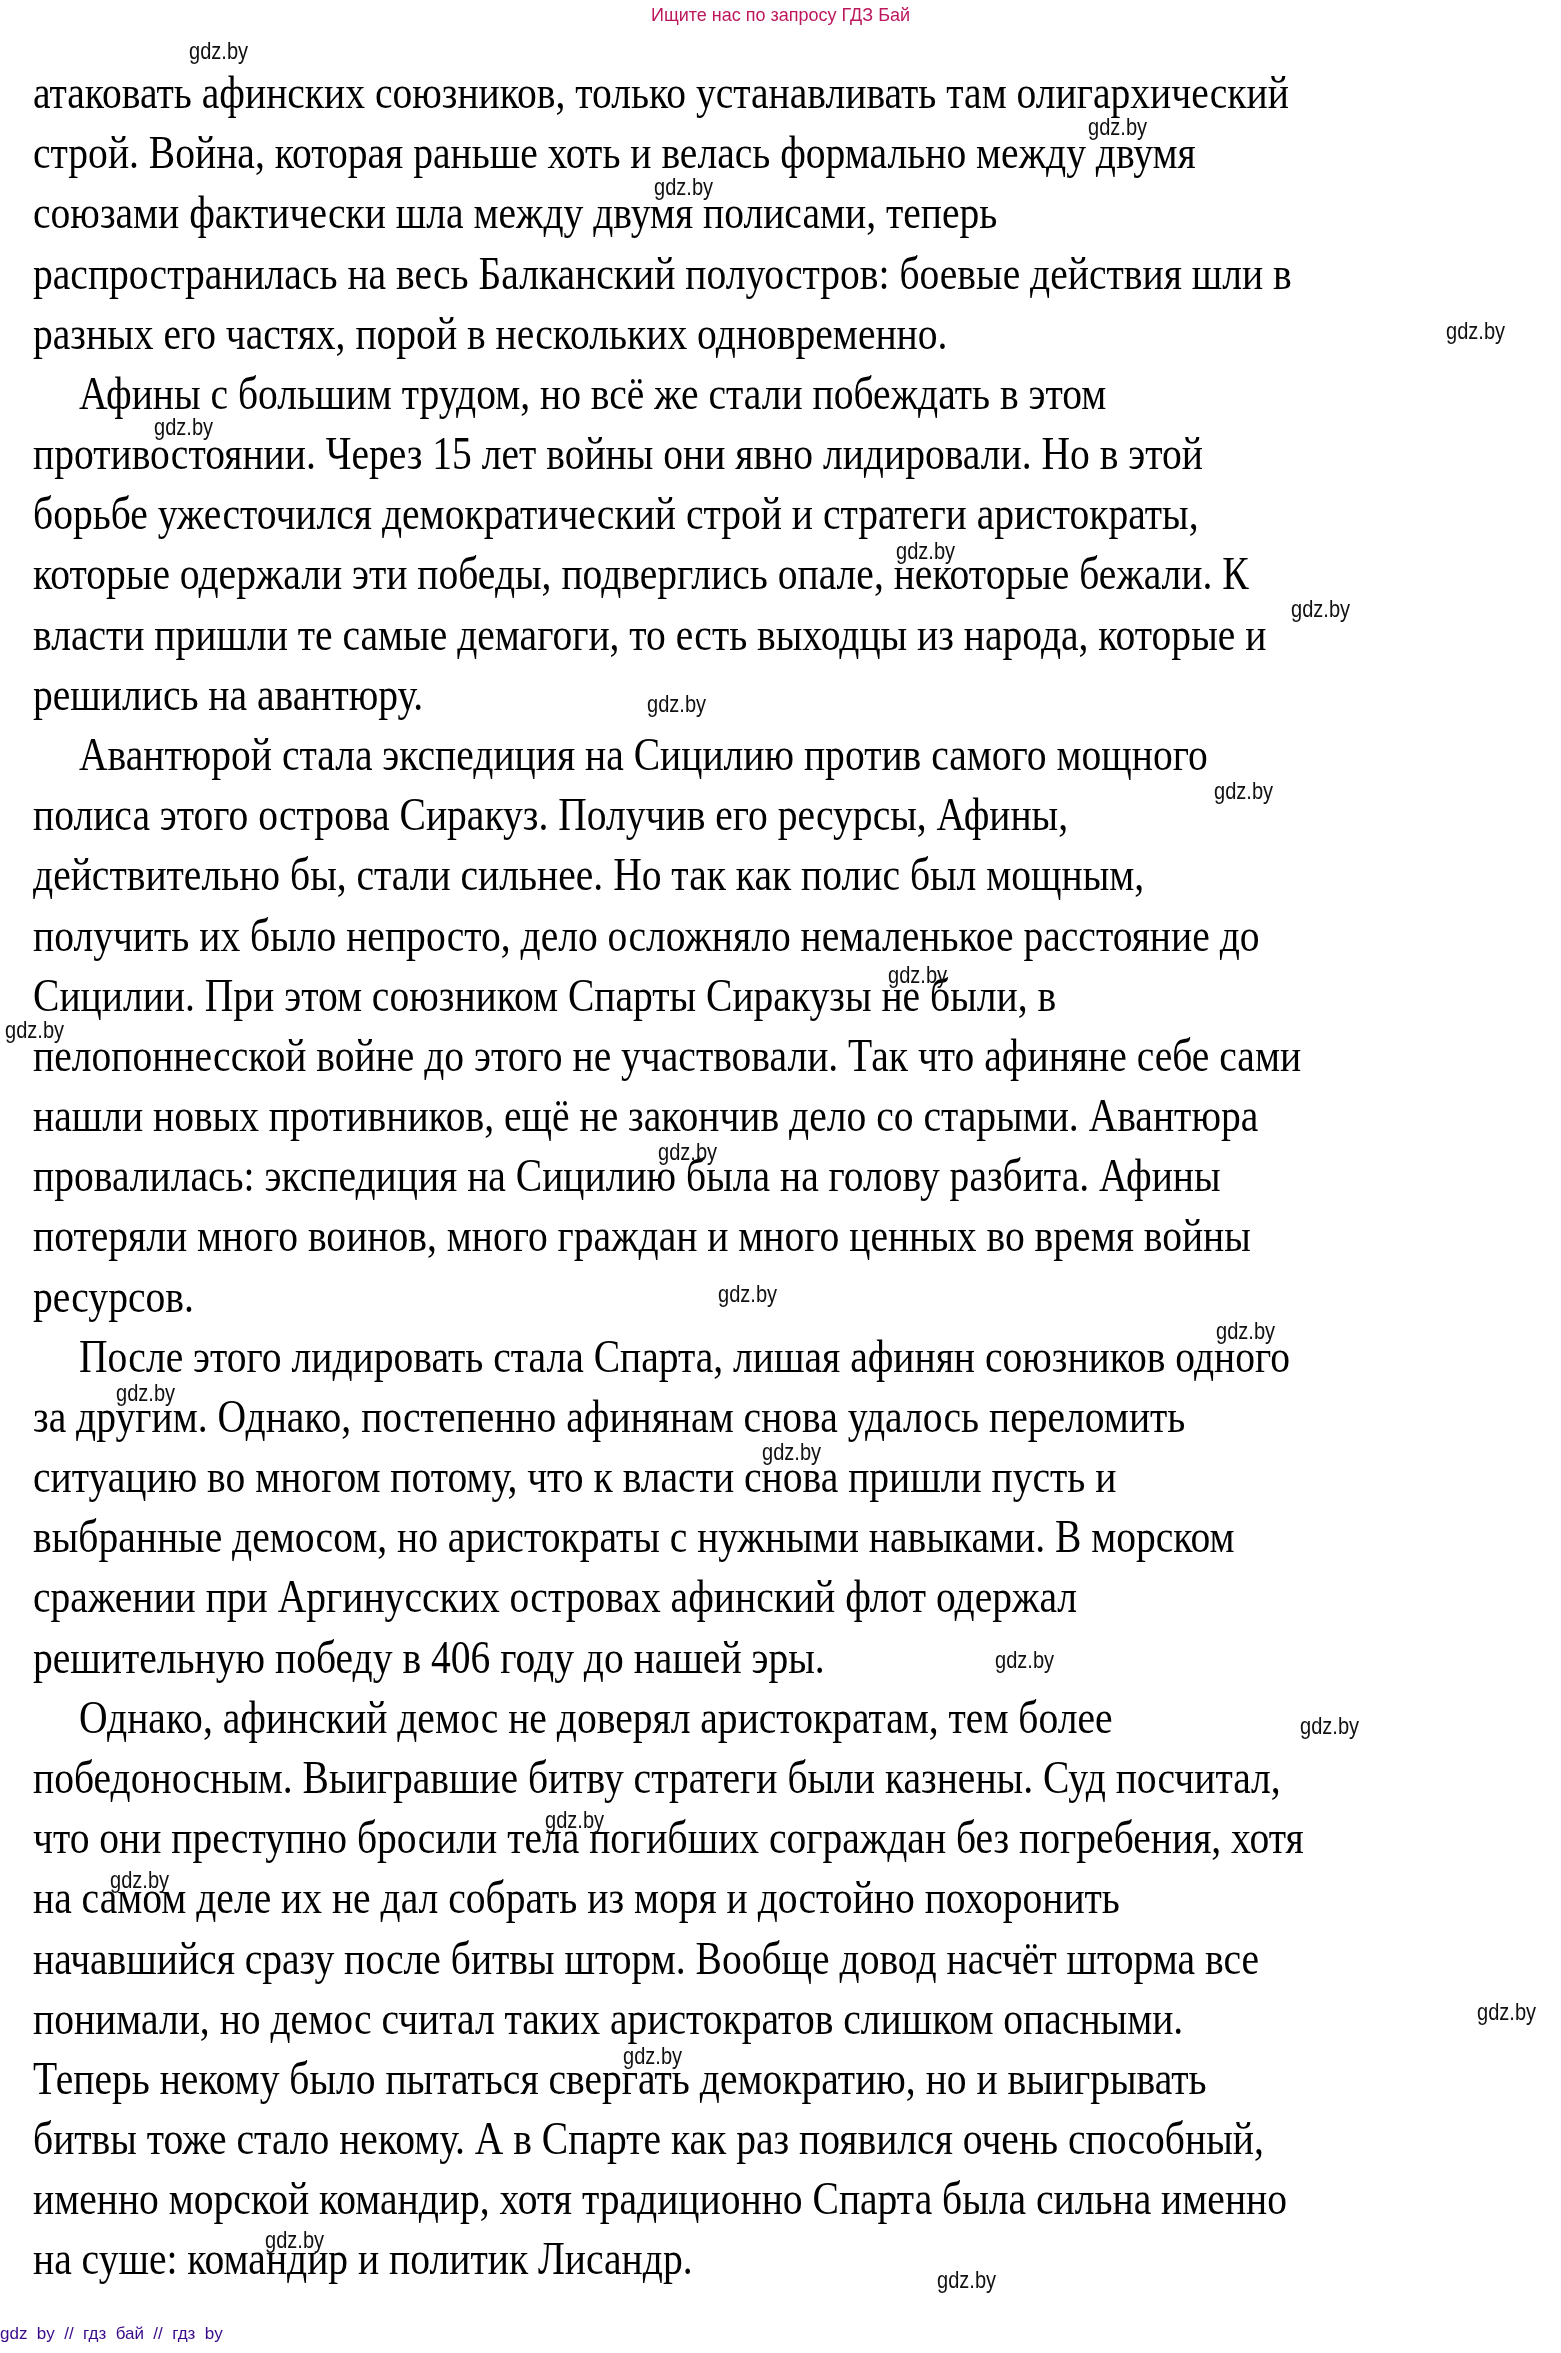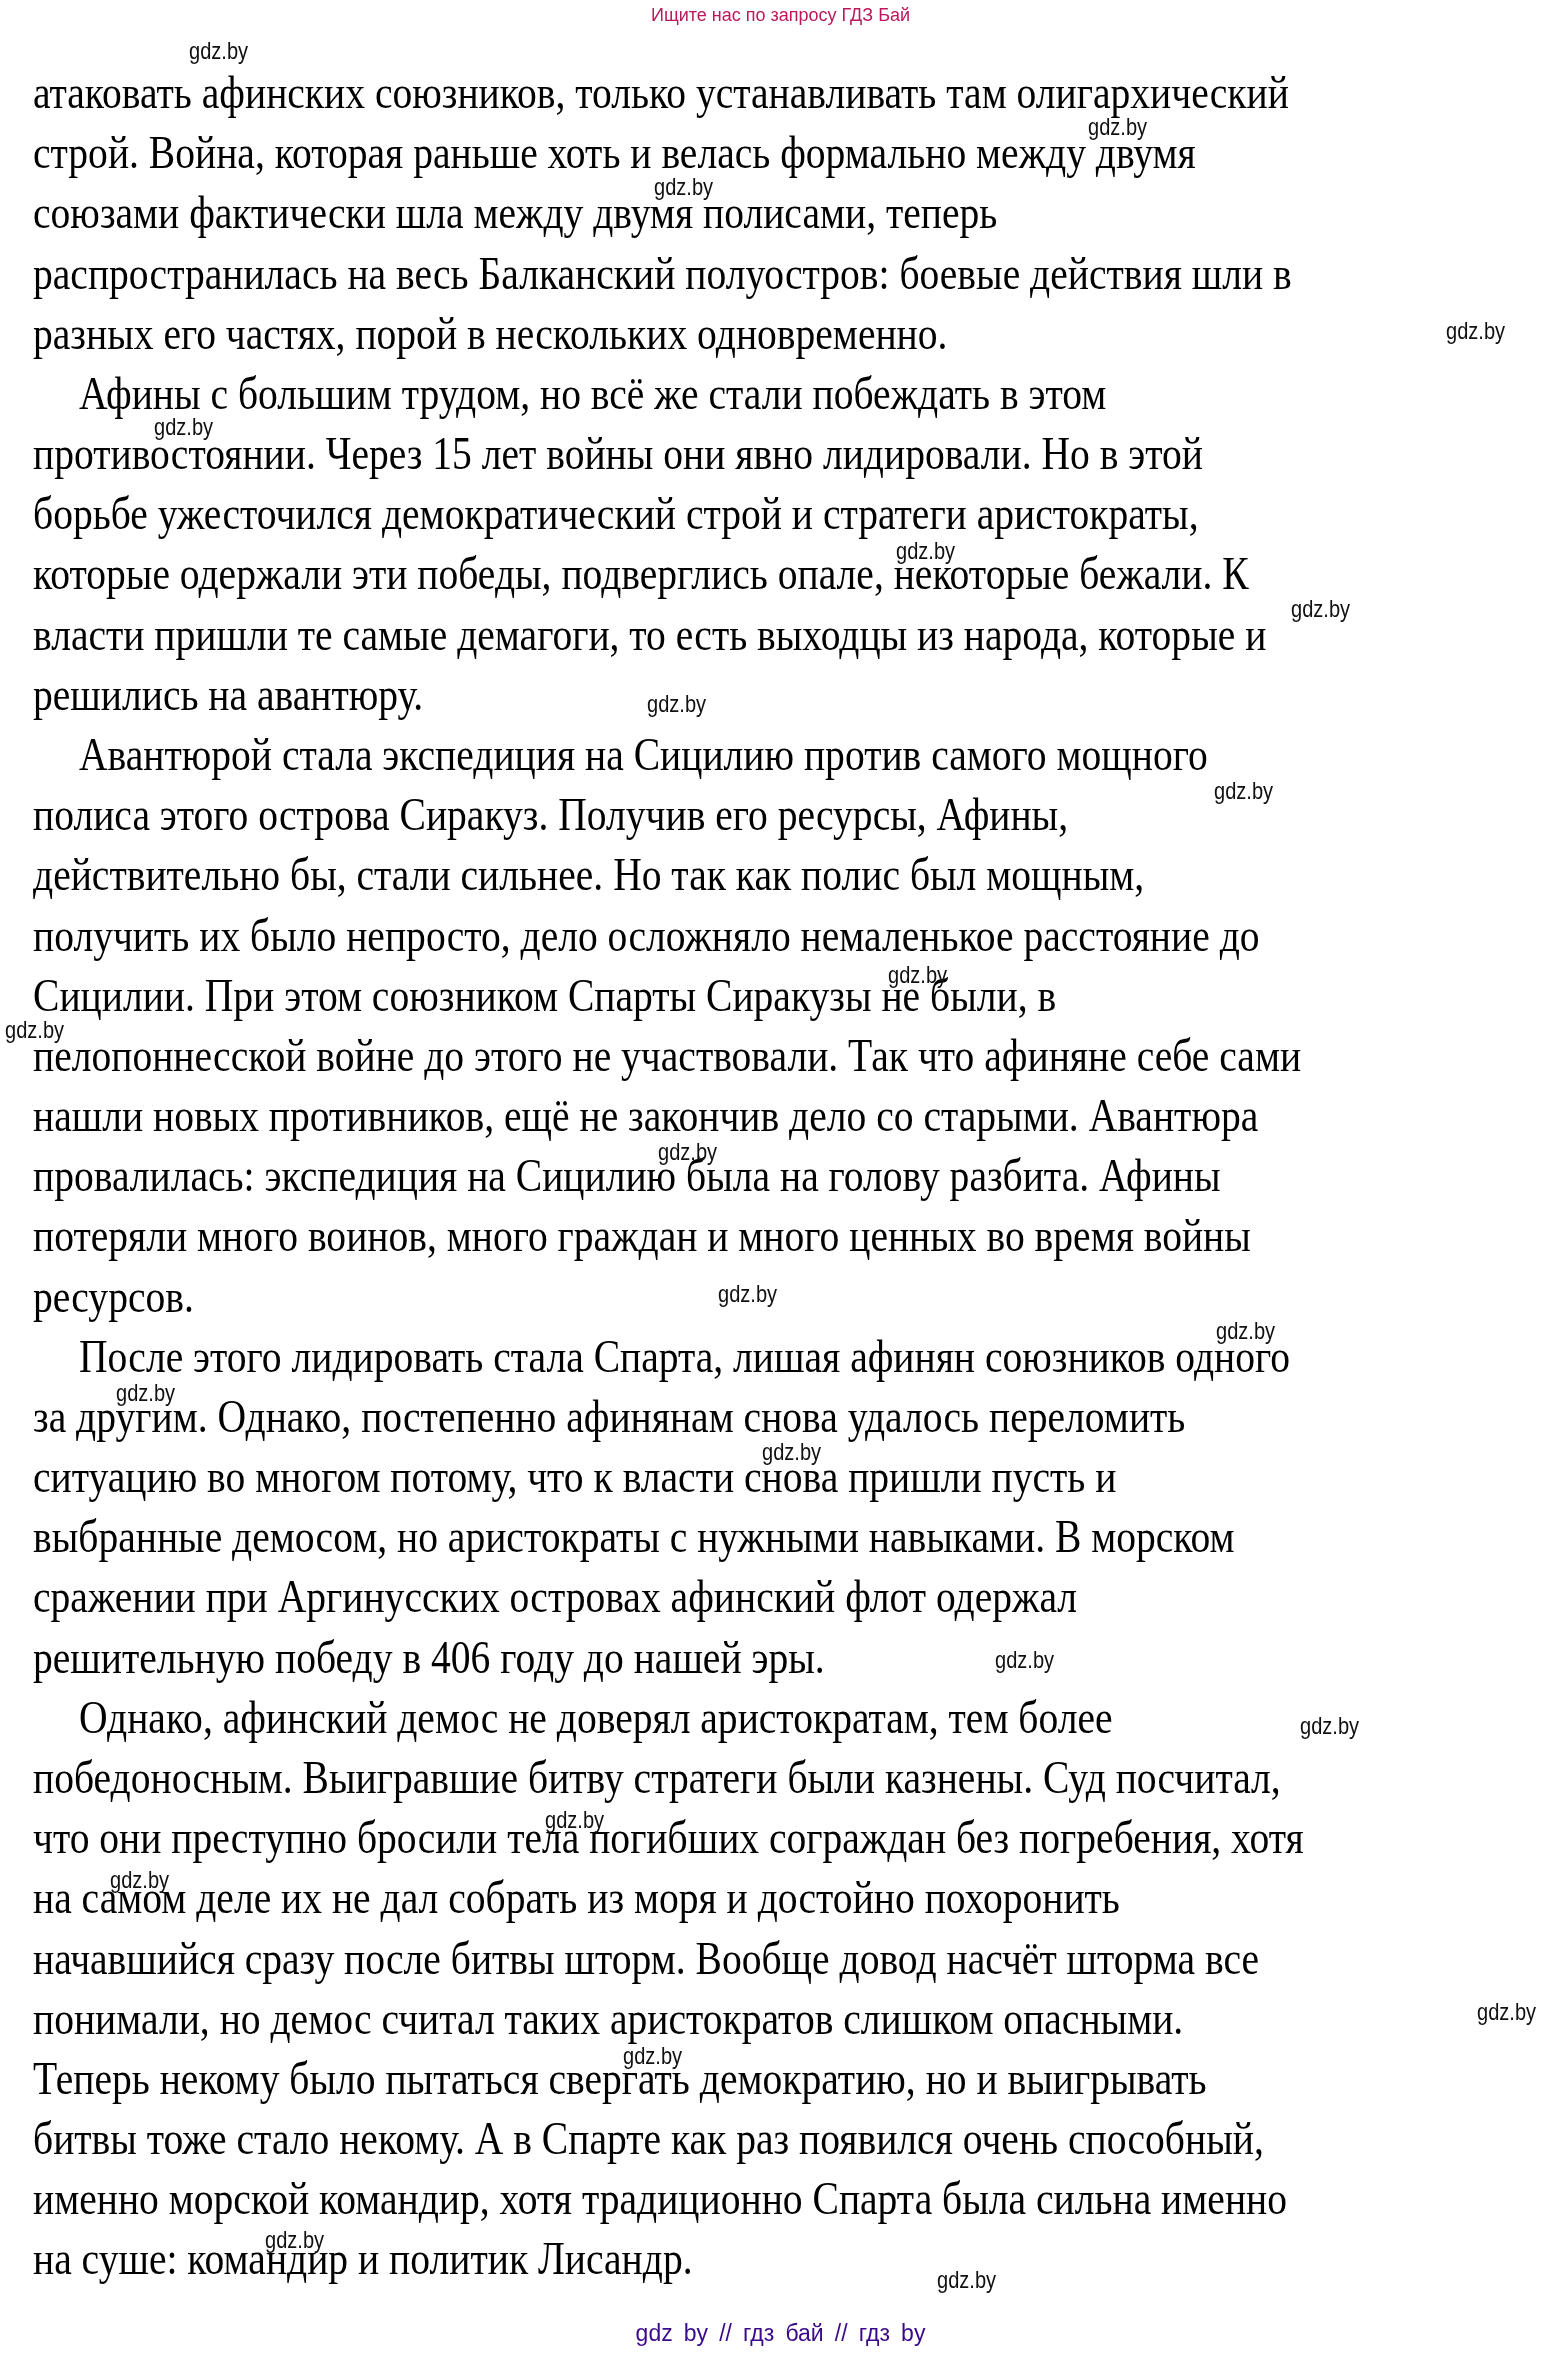--- a/index.html
+++ b/index.html
@@ -53,23 +53,23 @@
     white-space: nowrap;
     transform-origin: 0 0;
     transform: scaleX(0.85);
   }
   .bottom-footer {
     position: absolute;
     left: 0;
     top: 2316px;
     width: 1561px;
     height: 35px;
-    text-align: center;
+    text-align: left;
     font-family: "Liberation Sans", "DejaVu Sans", sans-serif;
-    font-size: 23px;
+    font-size: 17px;
     line-height: 35px;
     color: #3a0a8a;
     word-spacing: 4.7px;
   }
 </style>
 </head>
 <body>
 
 <div class="top-banner">Ищите нас по запросу ГДЗ Бай</div>
 

